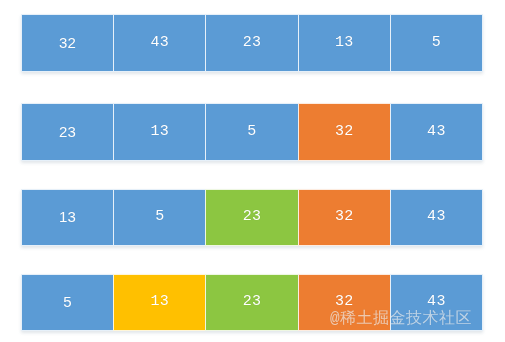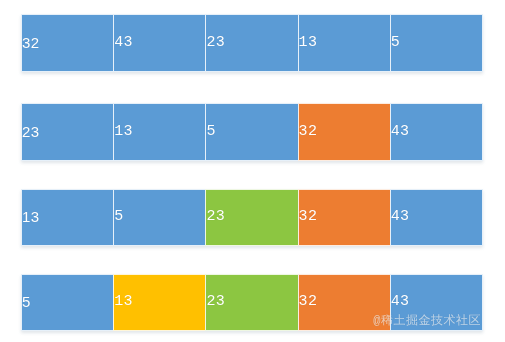--- a/index.html
+++ b/index.html
@@ -36,21 +36,21 @@
   .row-0 { top: 14px;  height: 58px; }
   .row-1 { top: 103px; height: 58px; }
   .row-2 { top: 189px; height: 57px; }
   .row-3 { top: 274px; height: 57px; }
 
   .cell {
     position: relative;
     flex: 1 1 0;
     display: flex;
     align-items: center;
-    justify-content: flex-start;
+    justify-content: center;
     box-sizing: border-box;
     border: 1px solid rgba(255,255,255,0.85);
     color: #ffffff;
     font-size: 15px;
     line-height: 1;
     letter-spacing: 0.3px;
     text-shadow: 0 0 1px rgba(0,0,0,0.12);
   }
   .cell + .cell {
     margin-left: -1px;
@@ -62,23 +62,23 @@
   .cell.green  { background: #8CC641; }
   .cell.yellow { background: #FFC000; }
 
   .cell-value {
     display: block;
     transform: translateY(-1px);
   }
 
   .watermark {
     position: absolute;
-    right: 1px;
+    right: 10px;
     bottom: 3px;
-    font-size: 12px;
+    font-size: 16px;
     color: rgba(255,255,255,0.62);
     letter-spacing: 0.5px;
     white-space: nowrap;
     pointer-events: none;
   }
 </style>
 </head>
 <body>
 
 <div id="diagram">

